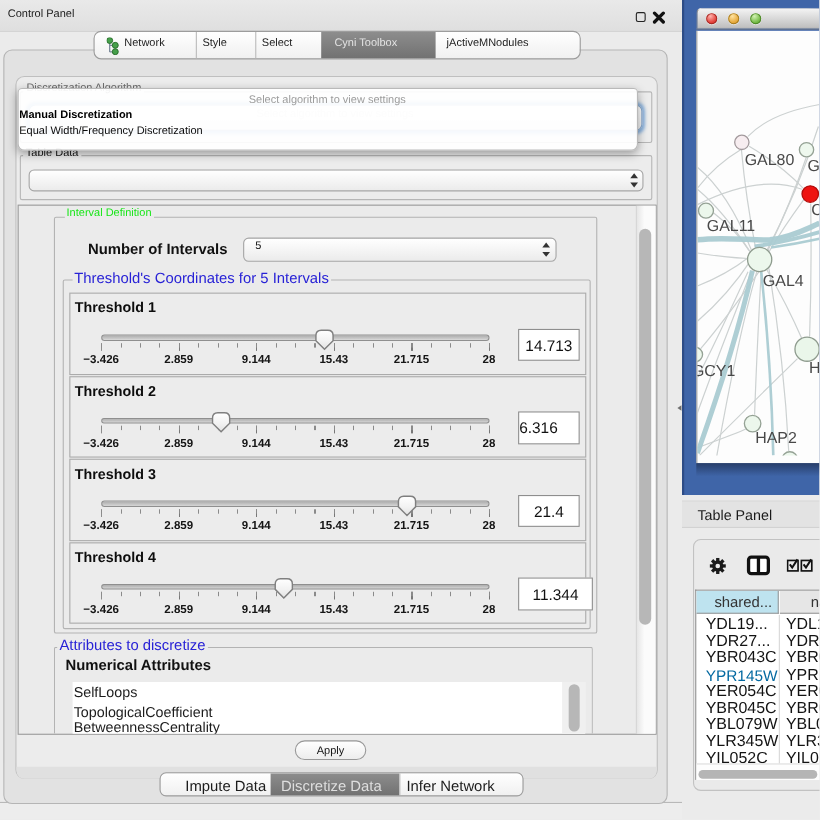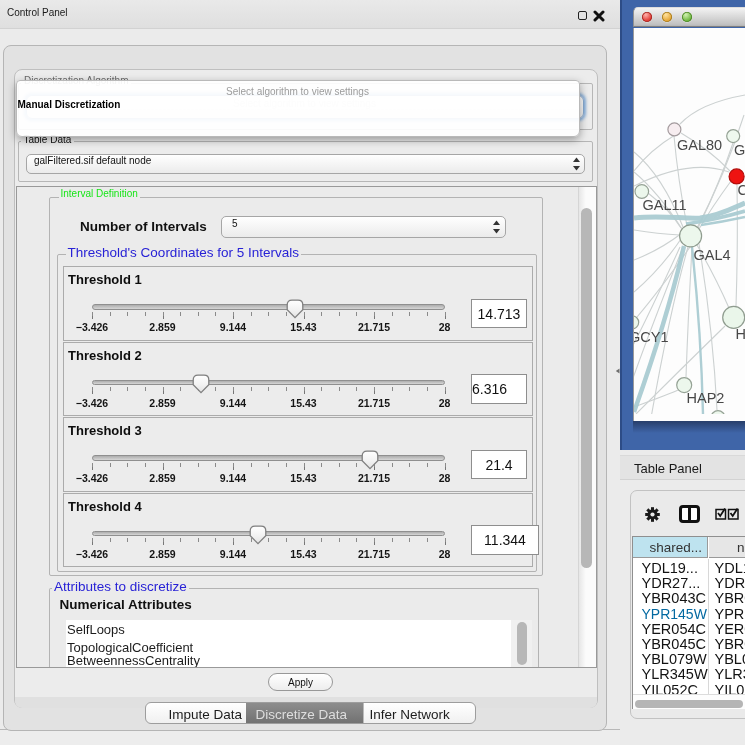--- a/index.html
+++ b/index.html
@@ -17,41 +17,57 @@
 
   <div class="abs" style="left:0;top:0;width:620px;height:29px;background:linear-gradient(#e9e9e9,#dfdfdf);border-bottom:1px solid #d2d2d2;"></div>
   <div class="abs fs13" style="left:7px;top:7px;color:#1a1a1a;">Control Panel</div>
   <div class="abs" style="left:577.5px;top:11px;width:9px;height:9px;border:1.7px solid #222;border-radius:2px;"></div>
   <svg class="abs" style="left:593px;top:10px;" width="12" height="12" viewBox="0 0 12 12">
       <path d="M2 2 L10 10 M10 2 L2 10" stroke="#111" stroke-width="3" stroke-linecap="round"></path>
     </svg>
 
   <div class="abs" style="left:2.5px;top:44.5px;width:604px;height:686px;background:#e2e2e2;border:1px solid #b5b5b5;border-radius:8px;"></div>
 
+  <div class="abs" style="left:85px;top:28px;width:443px;height:26px;border:1px solid #9d9d9d;border-radius:7px;background:linear-gradient(#ffffff,#f0f0f0);overflow:hidden;">
+    <div class="abs" style="left:91.5px;top:0;width:1px;height:26px;background:#bbb;"></div>
+    <div class="abs" style="left:145.5px;top:0;width:1px;height:26px;background:#bbb;"></div>
+    <div class="abs" style="left:205.5px;top:0;width:104.5px;height:26px;background:linear-gradient(#8d8d8d,#6f6f6f);"></div>
+    <div class="abs fs13" style="left:27px;top:5px;">Network</div>
+    <div class="abs fs13" style="left:98px;top:5px;">Style</div>
+    <div class="abs fs13" style="left:152px;top:5px;">Select</div>
+    <div class="abs fs13" style="left:218px;top:5px;color:#e3e3e3;">Cyni Toolbox</div>
+    <div class="abs fs13" style="left:320px;top:5px;">jActiveMNodules</div>
+    <svg class="abs" style="left:11px;top:5px;" width="13" height="16" viewBox="0 0 13 16">
+      <path d="M2.7 3 L2.7 13.2 M2.7 7.2 L7.3 7.2 M2.7 13.2 L7.3 13.2" stroke="#7d8c9c" stroke-width="1.2" fill="none"></path>
+      <circle cx="2.7" cy="2.8" r="2.7" fill="#46a04b" stroke="#2a6e2e" stroke-width="0.9"></circle>
+      <circle cx="7.8" cy="7.2" r="2.7" fill="#46a04b" stroke="#2a6e2e" stroke-width="0.9"></circle>
+      <circle cx="7.8" cy="13" r="2.7" fill="#46a04b" stroke="#2a6e2e" stroke-width="0.9"></circle>
+    </svg>
+  </div>
 
   <div class="abs" style="left:13.5px;top:68.5px;width:584.5px;height:639.5px;background:#ececec;border:1px solid #bfbfbf;border-radius:8px;"></div>
   <div class="abs" style="left:14.5px;top:697px;width:582.5px;height:10.5px;background:#e0e0e0;border-radius:0 0 7px 7px;"></div>
 
   <div class="abs" style="left:17.5px;top:83px;width:575px;height:47px;border:1px solid #b6b6b6;border-radius:2px;"></div>
   <div class="abs fs13" style="left:21px;top:75px;background:#ececec;padding:0 3px;color:#6a6a6a;">Discretization Algorithm</div>
   <div class="abs" style="left:25.5px;top:95px;width:558px;height:24px;background:linear-gradient(#ffffff,#ececec);border:1px solid #87a9cf;border-radius:6px;box-shadow:0 0 3px 2px rgba(110,160,215,0.8);"></div>
   <div class="abs fs13" style="left:25.5px;top:98px;width:558px;text-align:center;color:#dcdcdc;">Select algorithm to view settings</div>
 
   <div class="abs" style="left:17.5px;top:141px;width:575px;height:40.5px;border:1px solid #b6b6b6;border-radius:2px;"></div>
   <div class="abs fs13" style="left:20.5px;top:134px;background:#ececec;padding:0 3px;color:#111;">Table Data</div>
   <div class="abs" style="left:25.5px;top:154px;width:559px;height:19.5px;background:linear-gradient(#ffffff,#ebebeb);border:1px solid #a6a6a6;border-radius:5px;"></div>
-  <div class="abs fs13" style="left:34px;top:154.6px;color:#111;">galFiltered.sif default node</div>
   <svg class="abs" style="left:571.5px;top:157px;" width="9" height="14" viewBox="0 0 9 14">
     <path d="M4.5 0.5 L8 5 L1 5 Z" fill="#333"></path>
       <path d="M4.5 13.5 L8 9 L1 9 Z" fill="#333"></path>
   </svg>
 
   <div class="abs" style="left:16px;top:80px;width:563.5px;height:57px;background:rgba(255,255,255,0.92);border:1px solid #b9b9b9;border-radius:4px 4px 6px 6px;box-shadow:0 3px 9px rgba(0,0,0,0.35);"></div>
   <div class="abs fs13" style="left:16px;top:86.1px;width:563px;text-align:center;color:#9c9c9c;">Select algorithm to view settings</div>
   <div class="abs fs13 b" style="left:17.5px;top:98.6px;color:#000;">Manual Discretization</div>
+  <div class="abs fs13" style="left:17.5px;top:113.9px;color:#0a0a0a;">Equal Width/Frequency Discretization</div>
 
   <div class="abs" style="left:15.5px;top:186px;width:581px;height:481.5px;background:#ebebeb;border:1px solid #999;"></div>
 
   <div class="abs" style="left:577.5px;top:187px;width:18px;height:479.5px;background:linear-gradient(to right,#e6e6e6,#fbfbfb 40%,#fbfbfb);border-left:1px solid #d5d5d5;"></div>
   <div class="abs" style="left:581px;top:207.5px;width:10.5px;height:360px;background:#b7b7b7;border-radius:5.5px;"></div>
 
   <div class="abs" style="left:49px;top:197px;width:493.5px;height:378.5px;border:1px solid #b3b3b3;border-radius:2px;"></div>
   <div class="abs fs13" style="left:58.5px;top:188px;background:#ebebeb;padding:0 2px;color:#17e617;">Interval Definition</div>
 
   <div class="abs b" style="position:absolute;left:80px;top:218.7px;font-size:13.5px;color:#111;">Number of Intervals</div>

